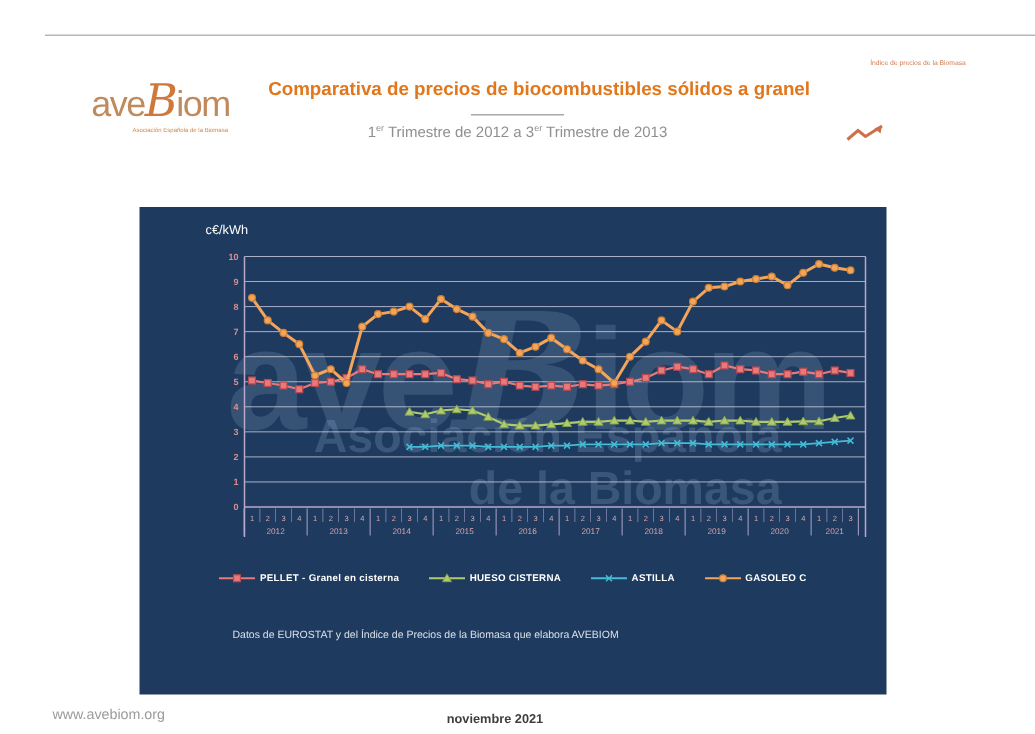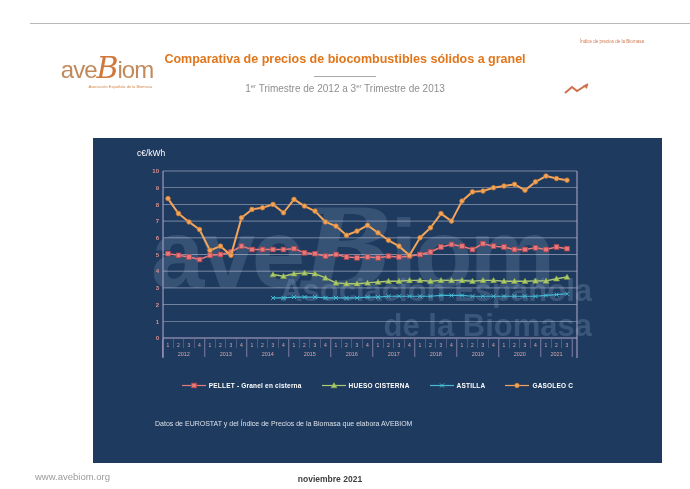--- a/index.html
+++ b/index.html
@@ -9,34 +9,34 @@
   .bottom-rule{position:absolute;bottom:1px;left:0;right:0;height:2px;background:#d2d2d2;}
 
   
   .logo-avebiom{position:absolute;left:52px;top:32px;width:110px;text-align:center;line-height:1;}
   .logo-avebiom .word{color:#c08a5c;font-size:24px;letter-spacing:-1px;}
   .logo-avebiom .word .bscript{font-family:"DejaVu Serif", serif;font-style:italic;
         color:#d0783c;font-size:30px;}
   .logo-avebiom .tagline{color:#d0884a;font-size:4px;margin-top:2px;text-align:right;padding-right:10px;}
 
   .title-block{position:absolute;left:150px;top:30px;width:390px;text-align:center;}
-  .chart-title{color:#e2761b;font-weight:bold;font-size:12.5px;line-height:1.35;}
+  .chart-title{color:#e2761b;font-weight:bold;font-size:12.5px;line-height:1.35;text-align:right;}
   .title-divider{width:62px;height:1px;background:#a8a8a8;margin:8px auto 6px auto;}
   .chart-subtitle{color:#8f8f8f;font-size:10px;}
   .chart-subtitle sup{font-size:6px;}
 
   .logo-ipb{position:absolute;left:556px;top:18px;width:112px;text-align:center;line-height:1;}
   .logo-ipb .ip{color:#8f8f8f;font-weight:bold;font-size:36px;letter-spacing:-3px;}
   .logo-ipb .bscript{font-family:"DejaVu Serif", serif;font-style:italic;color:#cf6f4a;
         font-size:44px;margin-left:-2px;}
   .logo-ipb .tagline{color:#cf7a50;font-size:4.5px;margin-top:1px;}
   .ipb-arrow{position:absolute;left:8px;top:44px;}
 
   
-  .panel{position:absolute;left:93px;top:117px;width:569px;height:325px;background:#1e3a5e;}
+  .panel{position:absolute;left:93px;top:117px;width:498px;height:325px;background:#1e3a5e;}
   .unit-label{position:absolute;left:44px;top:10px;color:#ffffff;font-size:8.5px;z-index:3;}
   .wm-big{position:absolute;left:58px;top:48px;font-size:96px;font-weight:bold;letter-spacing:-3px;
         color:rgba(150,178,212,0.20);z-index:1;white-space:nowrap;}
   .wm-big .bscript{font-family:"DejaVu Serif", serif;font-style:italic;font-size:108px;}
   .wm-small{position:absolute;right:70px;top:136px;text-align:right;font-size:31px;font-weight:bold;
         color:rgba(150,178,212,0.24);line-height:1.12;z-index:1;}
   #chart-svg{position:absolute;left:0;top:0;z-index:2;}
   .legend{position:absolute;left:0;right:0;top:243px;display:flex;justify-content:center;
         gap:20px;z-index:3;}
   .legend-item{display:flex;align-items:center;gap:3px;}

